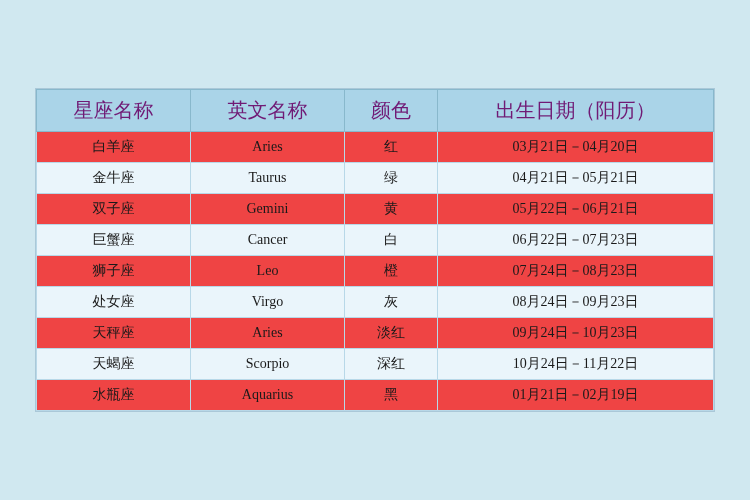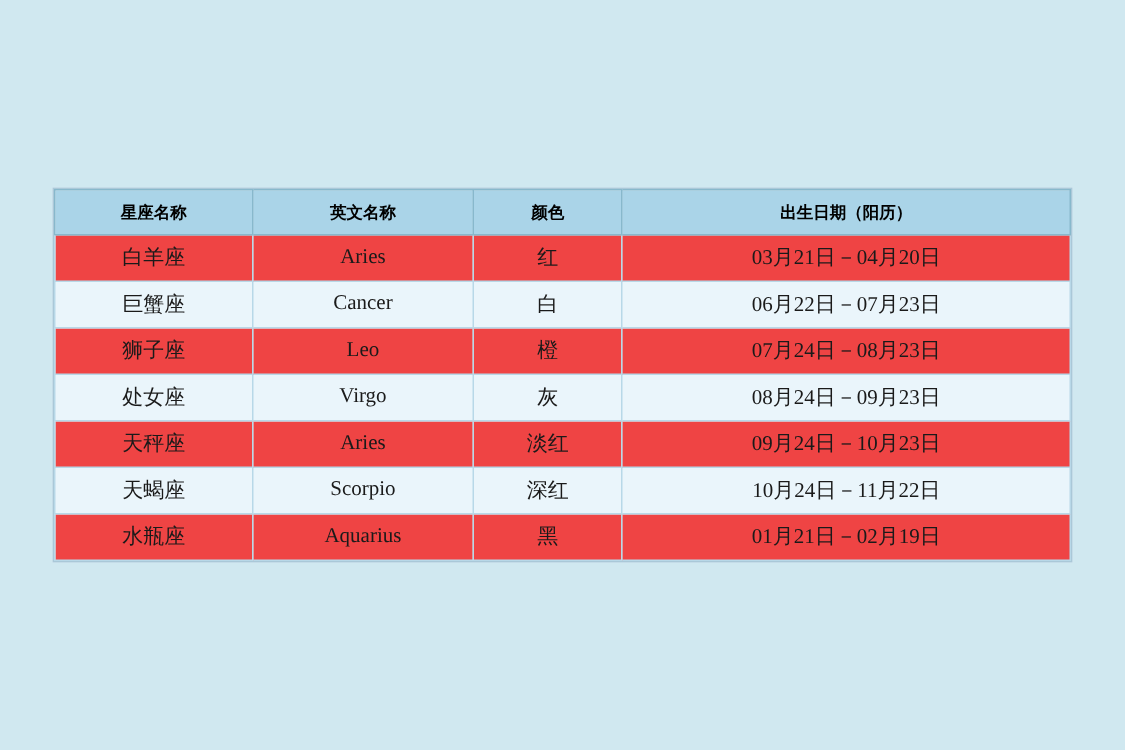--- a/index.html
+++ b/index.html
@@ -21,23 +21,23 @@
       width: 100%;
       border-collapse: collapse;
     }
     thead tr {
       background-color: #aad4e8;
     }
     thead th {
       border: 1px solid #88b8cc;
       padding: 7px 10px;
       text-align: center;
-      font-size: 11px;
-      font-weight: bold;
-      color: #000000;
+      font-size: 20px;
+      font-weight: normal;
+      color: #701a75;
     }
     tbody tr {
       background-color: #ef4444;
     }
     tbody tr:nth-child(even) {
       background-color: #eaf5fb;
     }
     tbody td {
       border: 1px solid #b8d8e8;
       padding: 6px 10px;
@@ -58,20 +58,32 @@
         <th>颜色</th>
         <th>出生日期（阳历）</th>
       </tr>
     </thead>
     <tbody id="table-body">
     <tr>
           <td>白羊座</td>
           <td>Aries</td>
           <td>红</td>
           <td>03月21日－04月20日</td>
+        </tr>
+        <tr>
+          <td>金牛座</td>
+          <td>Taurus</td>
+          <td>绿</td>
+          <td>04月21日－05月21日</td>
+        </tr>
+        <tr>
+          <td>双子座</td>
+          <td>Gemini</td>
+          <td>黄</td>
+          <td>05月22日－06月21日</td>
         </tr>
         <tr>
           <td>巨蟹座</td>
           <td>Cancer</td>
           <td>白</td>
           <td>06月22日－07月23日</td>
         </tr>
         <tr>
           <td>狮子座</td>
           <td>Leo</td>

